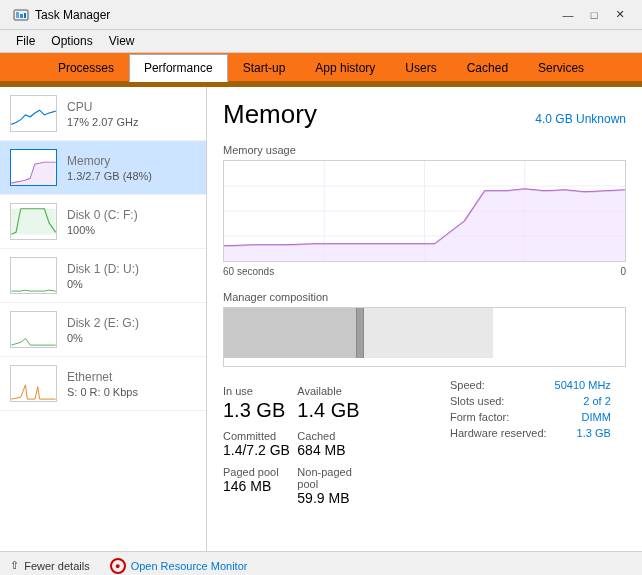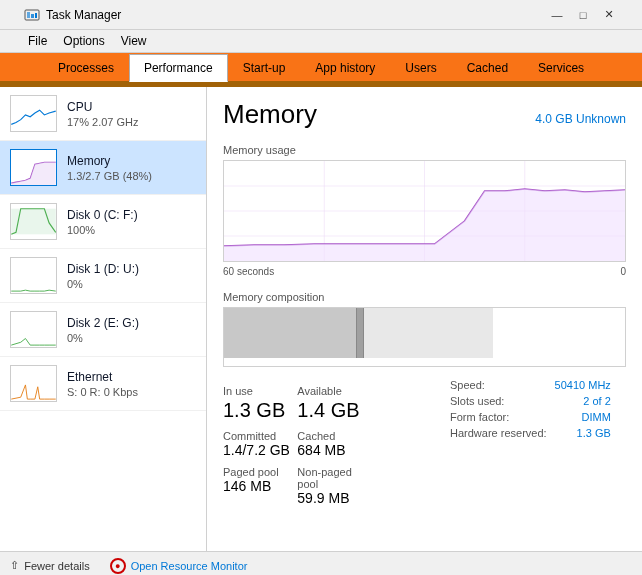--- a/index.html
+++ b/index.html
@@ -10,21 +10,21 @@
       width: 642px;
       height: 575px;
       overflow: hidden;
     }
     .title-bar {
       background: #f0f0f0;
       height: 30px;
       display: flex;
       align-items: center;
       justify-content: space-between;
-      padding: 0 24px;
+      padding: 0 13px;
       border-bottom: 1px solid #d0d0d0;
     }
     .title-left {
       display: flex;
       align-items: center;
       gap: 6px;
       font-size: 12px;
     }
     .title-icon {
       width: 16px;
@@ -41,21 +41,21 @@
       display: flex;
       align-items: center;
       justify-content: center;
       font-size: 11px;
       cursor: pointer;
       color: #333;
     }
     .menu-bar {
       display: flex;
       gap: 0;
-      padding: 2px 20px;
+      padding: 2px 8px;
       border-bottom: 1px solid #d0d0d0;
     }
     .menu-item {
       padding: 2px 8px;
       cursor: pointer;
       font-size: 12px;
     }
     .tab-bar {
       display: flex;
       border-bottom: 6px solid #a16207;
@@ -99,21 +99,21 @@
     .sidebar-thumb {
       width: 47px;
       height: 37px;
       border: 1px solid #ccc;
       flex-shrink: 0;
       position: relative;
       overflow: hidden;
       background: #fff;
     }
     .sidebar-info { flex: 1; }
-    .sidebar-title { font-size: 12px; font-weight: 400; color: #0f172a; }
+    .sidebar-title { font-size: 12px; font-weight: 400; color: #737373; }
     .sidebar-subtitle { font-size: 11px; color: #555; margin-top: 2px; }
     .detail-panel {
       flex: 1;
       padding: 12px 16px;
       background: #fff;
       overflow-y: auto;
     }
     .detail-header {
       display: flex;
       justify-content: space-between;
@@ -364,21 +364,21 @@
           <polyline points="0,85 30,84 60,84 90,83 120,83 150,83 180,83 210,83 240,60 260,30 280,30 300,28 320,30 340,29 360,31 380,30 400,29" fill="none" stroke="#a855c8" stroke-width="1.5"></polyline>
           <polyline points="0,85 30,84 60,84 90,83 120,83 150,83 180,83 210,83 240,60 260,30 280,30 300,28 320,30 340,29 360,31 380,30 400,29 400,100 0,100" fill="#f0e0ff" opacity="0.6"></polyline>
         </svg>
       </div>
     </div>
     <div class="chart-footer">
       <span>60 seconds</span>
       <span>0</span>
     </div>
 
-    <div class="section-label">Memory composition</div>
+    <div class="section-label">Manager composition</div>
     <div class="chart-container">
       <div class="chart-composition">
 
         <div class="comp-section" style="width:33%; background:#c8c8c8;"></div>
 
         <div class="comp-section" style="width:2%; background:#a0a0a0; border-left:1px solid #888; border-right:1px solid #888;"></div>
 
         <div class="comp-section" style="width:32%; background:#e8e8e8;"></div>
 
         <div class="comp-section" style="flex:1; background:#fff;"></div>

